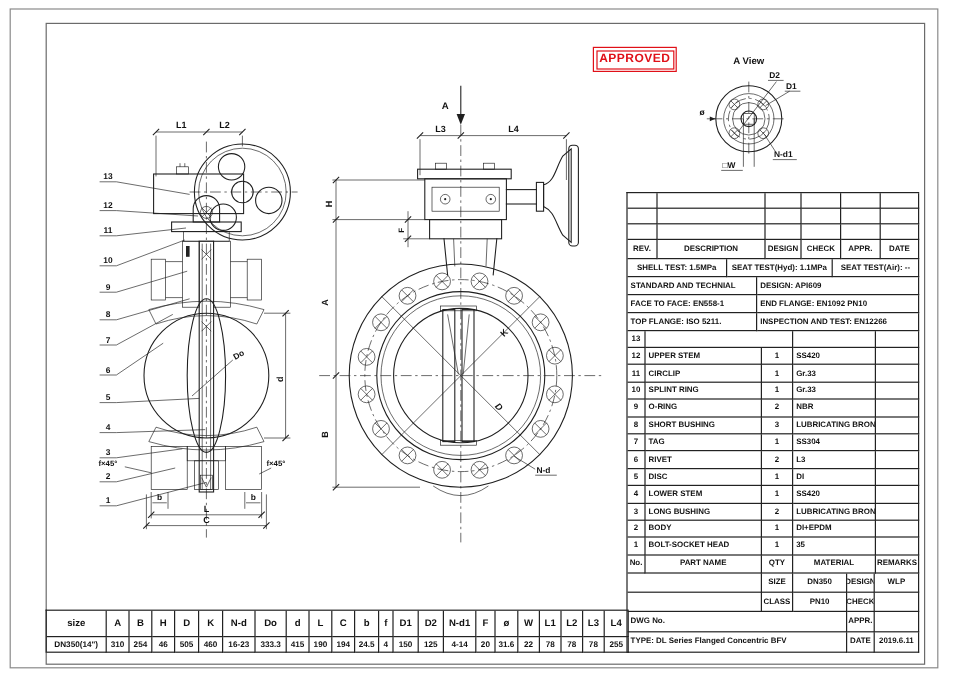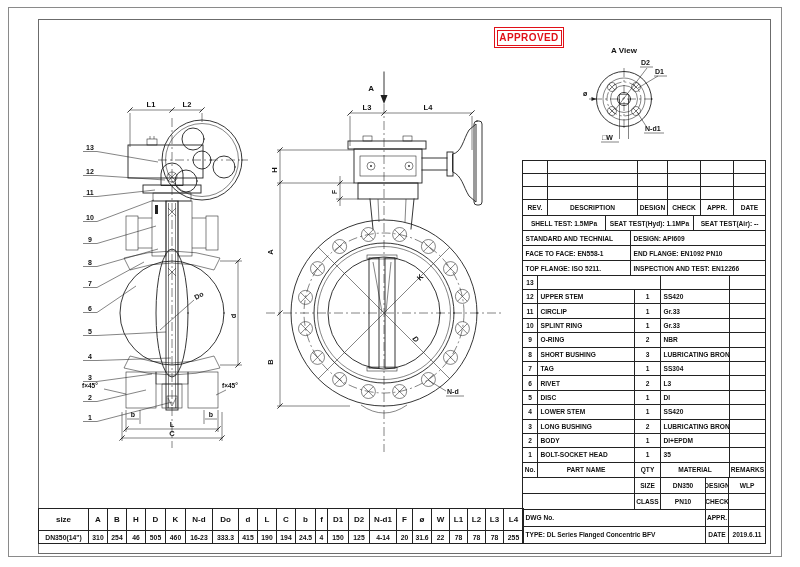--- a/index.html
+++ b/index.html
@@ -1,21 +1,21 @@
 <!DOCTYPE html>
 <html><head>
 <meta charset="utf-8">
 <style>
   html,body{margin:0;padding:0}
   body{width:800px;height:567px;background:#fff;position:relative;overflow:hidden;
        font-family:"Liberation Sans",sans-serif;color:#111}
   .frame-outer{position:absolute;left:8px;top:7px;width:772px;height:548px;border:1.5px solid #8a8a8a}
   .frame-inner{position:absolute;left:38px;top:19px;width:731px;height:533px;border:1px solid #6b6b6b}
   
-  .stamp{position:absolute;left:494px;top:27px;width:70px;height:21px;border:1px solid #e01018;
+  .stamp{position:absolute;left:494px;top:39px;width:70px;height:21px;border:1px solid #e01018;
          padding:1.5px;box-sizing:border-box}
   .stamp-in{width:100%;height:100%;border:1.6px solid #e01018;display:flex;align-items:center;
             justify-content:center;font-size:10px;font-weight:700;color:#e01018;letter-spacing:.4px;box-sizing:border-box}
   
   .tb{position:absolute;border-left:1px solid #222;border-top:1px solid #222;font-size:6.6px;font-weight:600}
   .r{display:flex}
   .c{border-right:1px solid #222;border-bottom:1px solid #222;box-sizing:border-box;display:flex;
      align-items:center;justify-content:center;overflow:hidden;white-space:nowrap}
   .lft{justify-content:flex-start;padding-left:2.5px}
   

